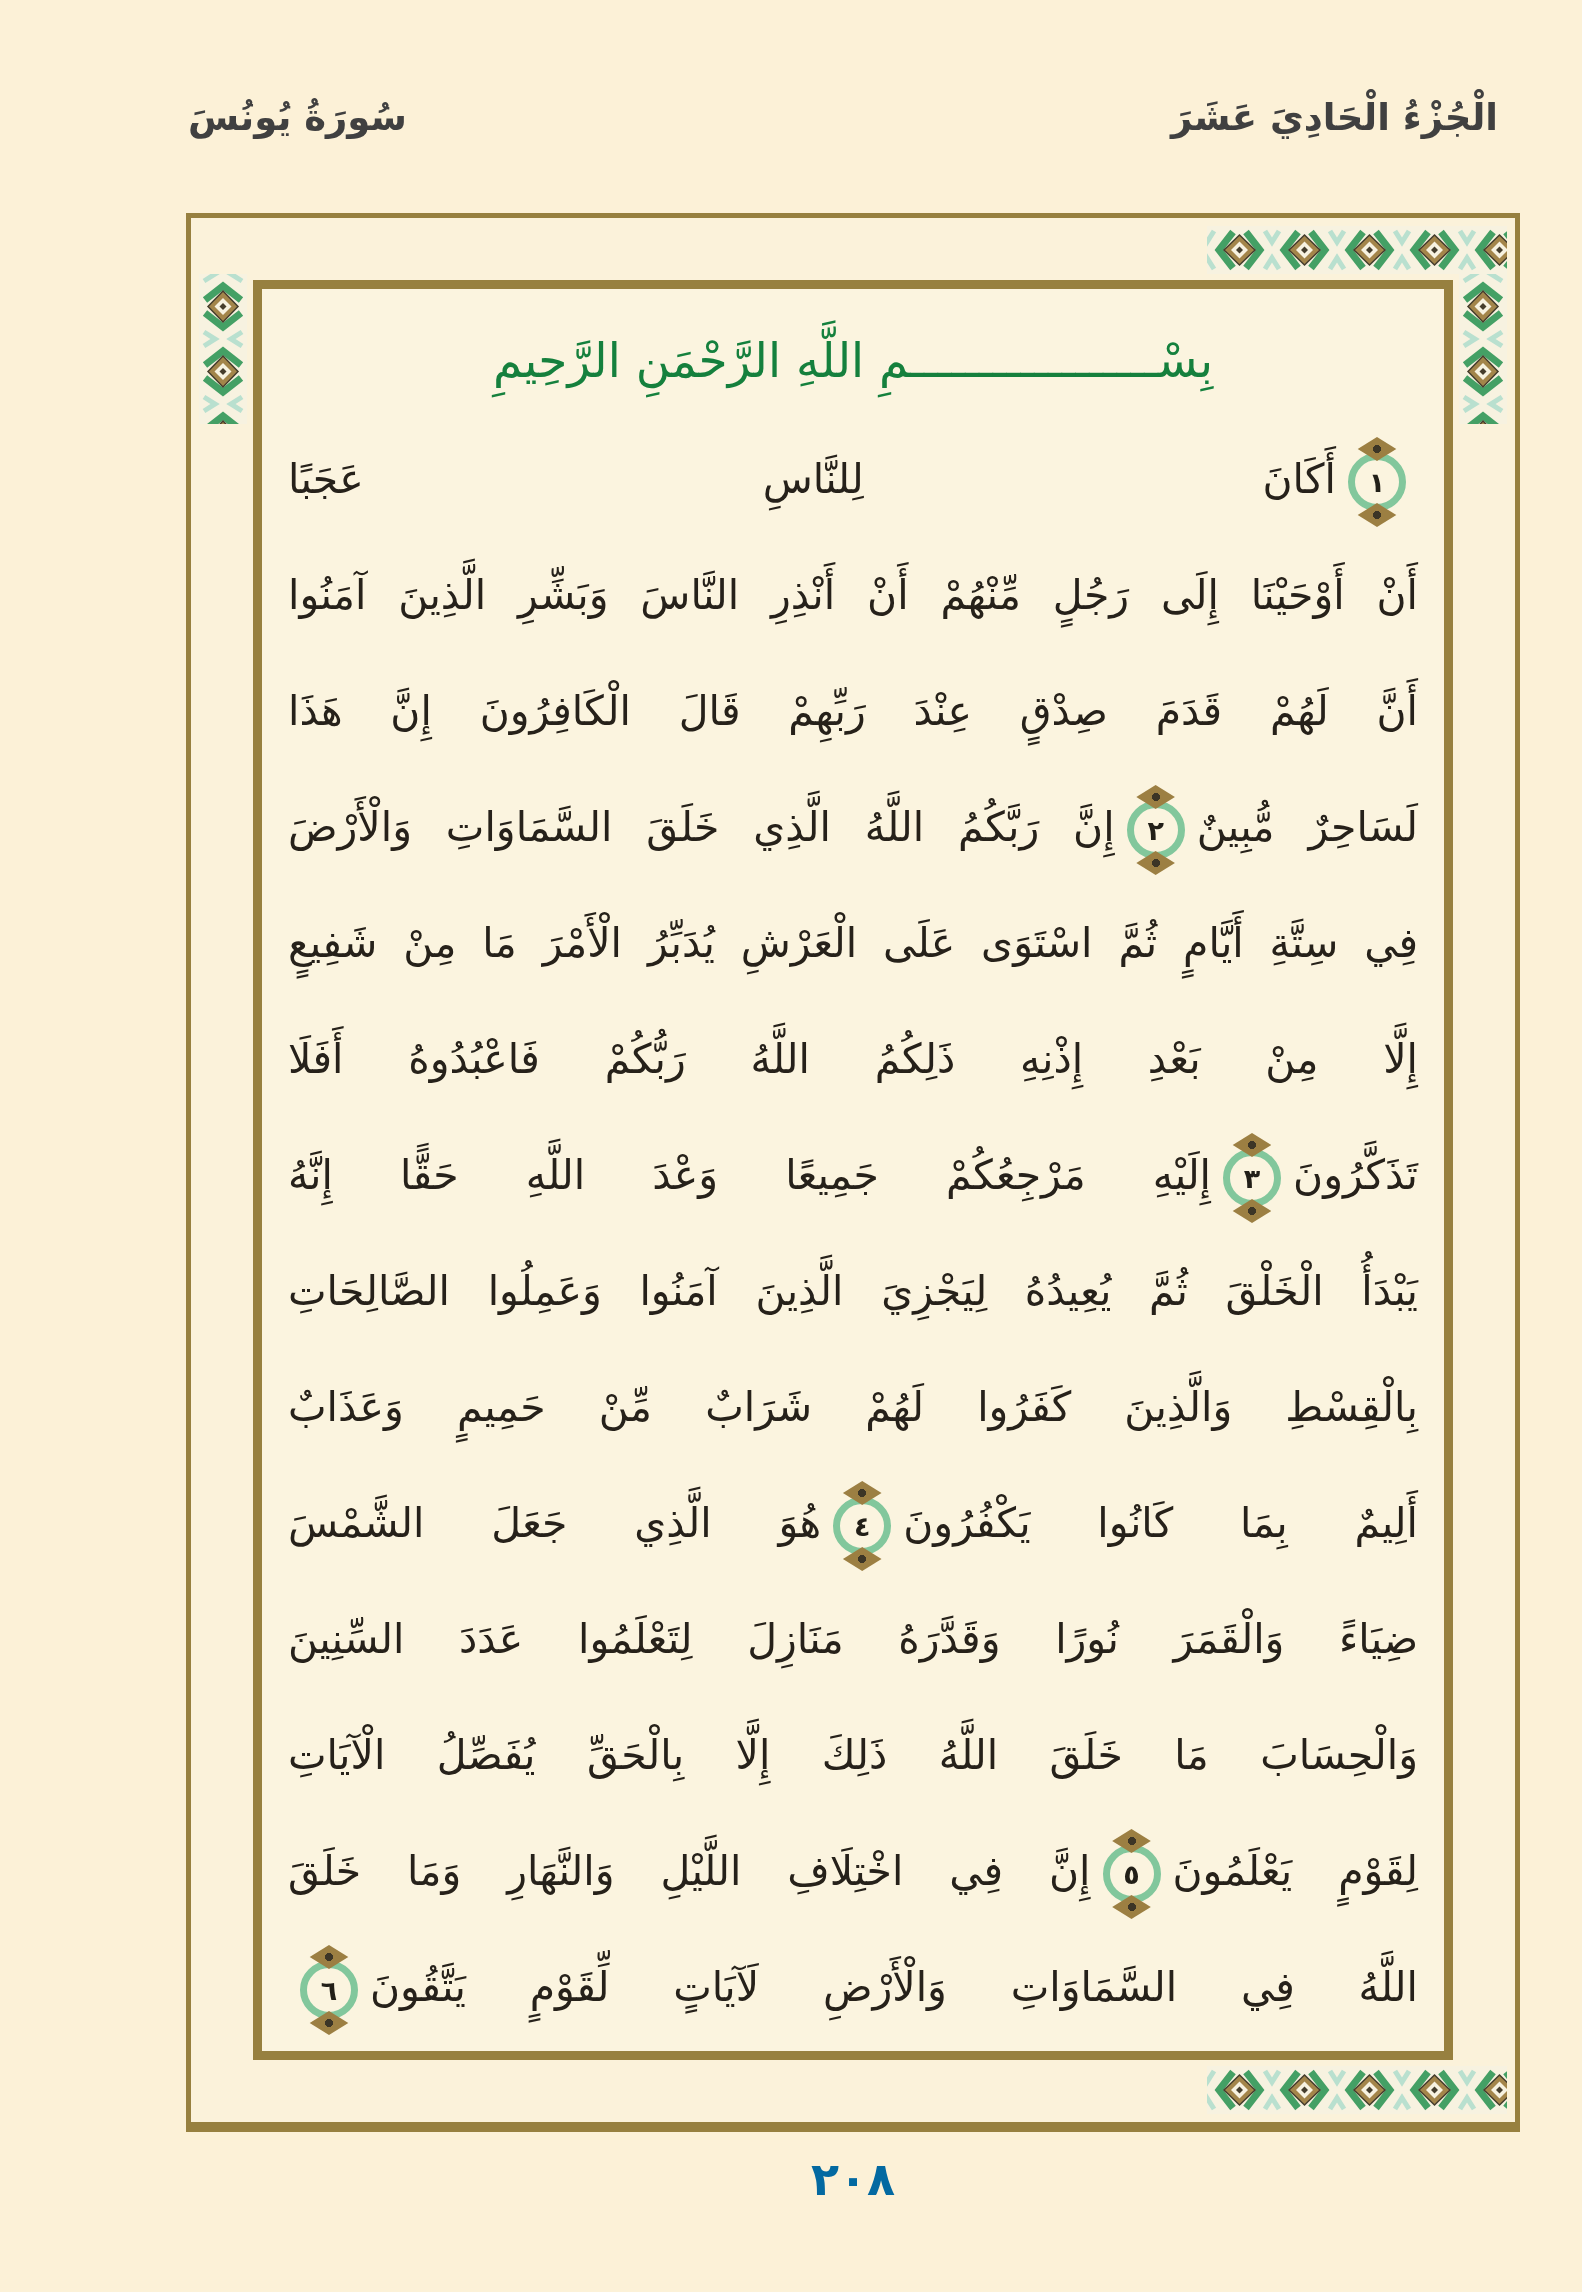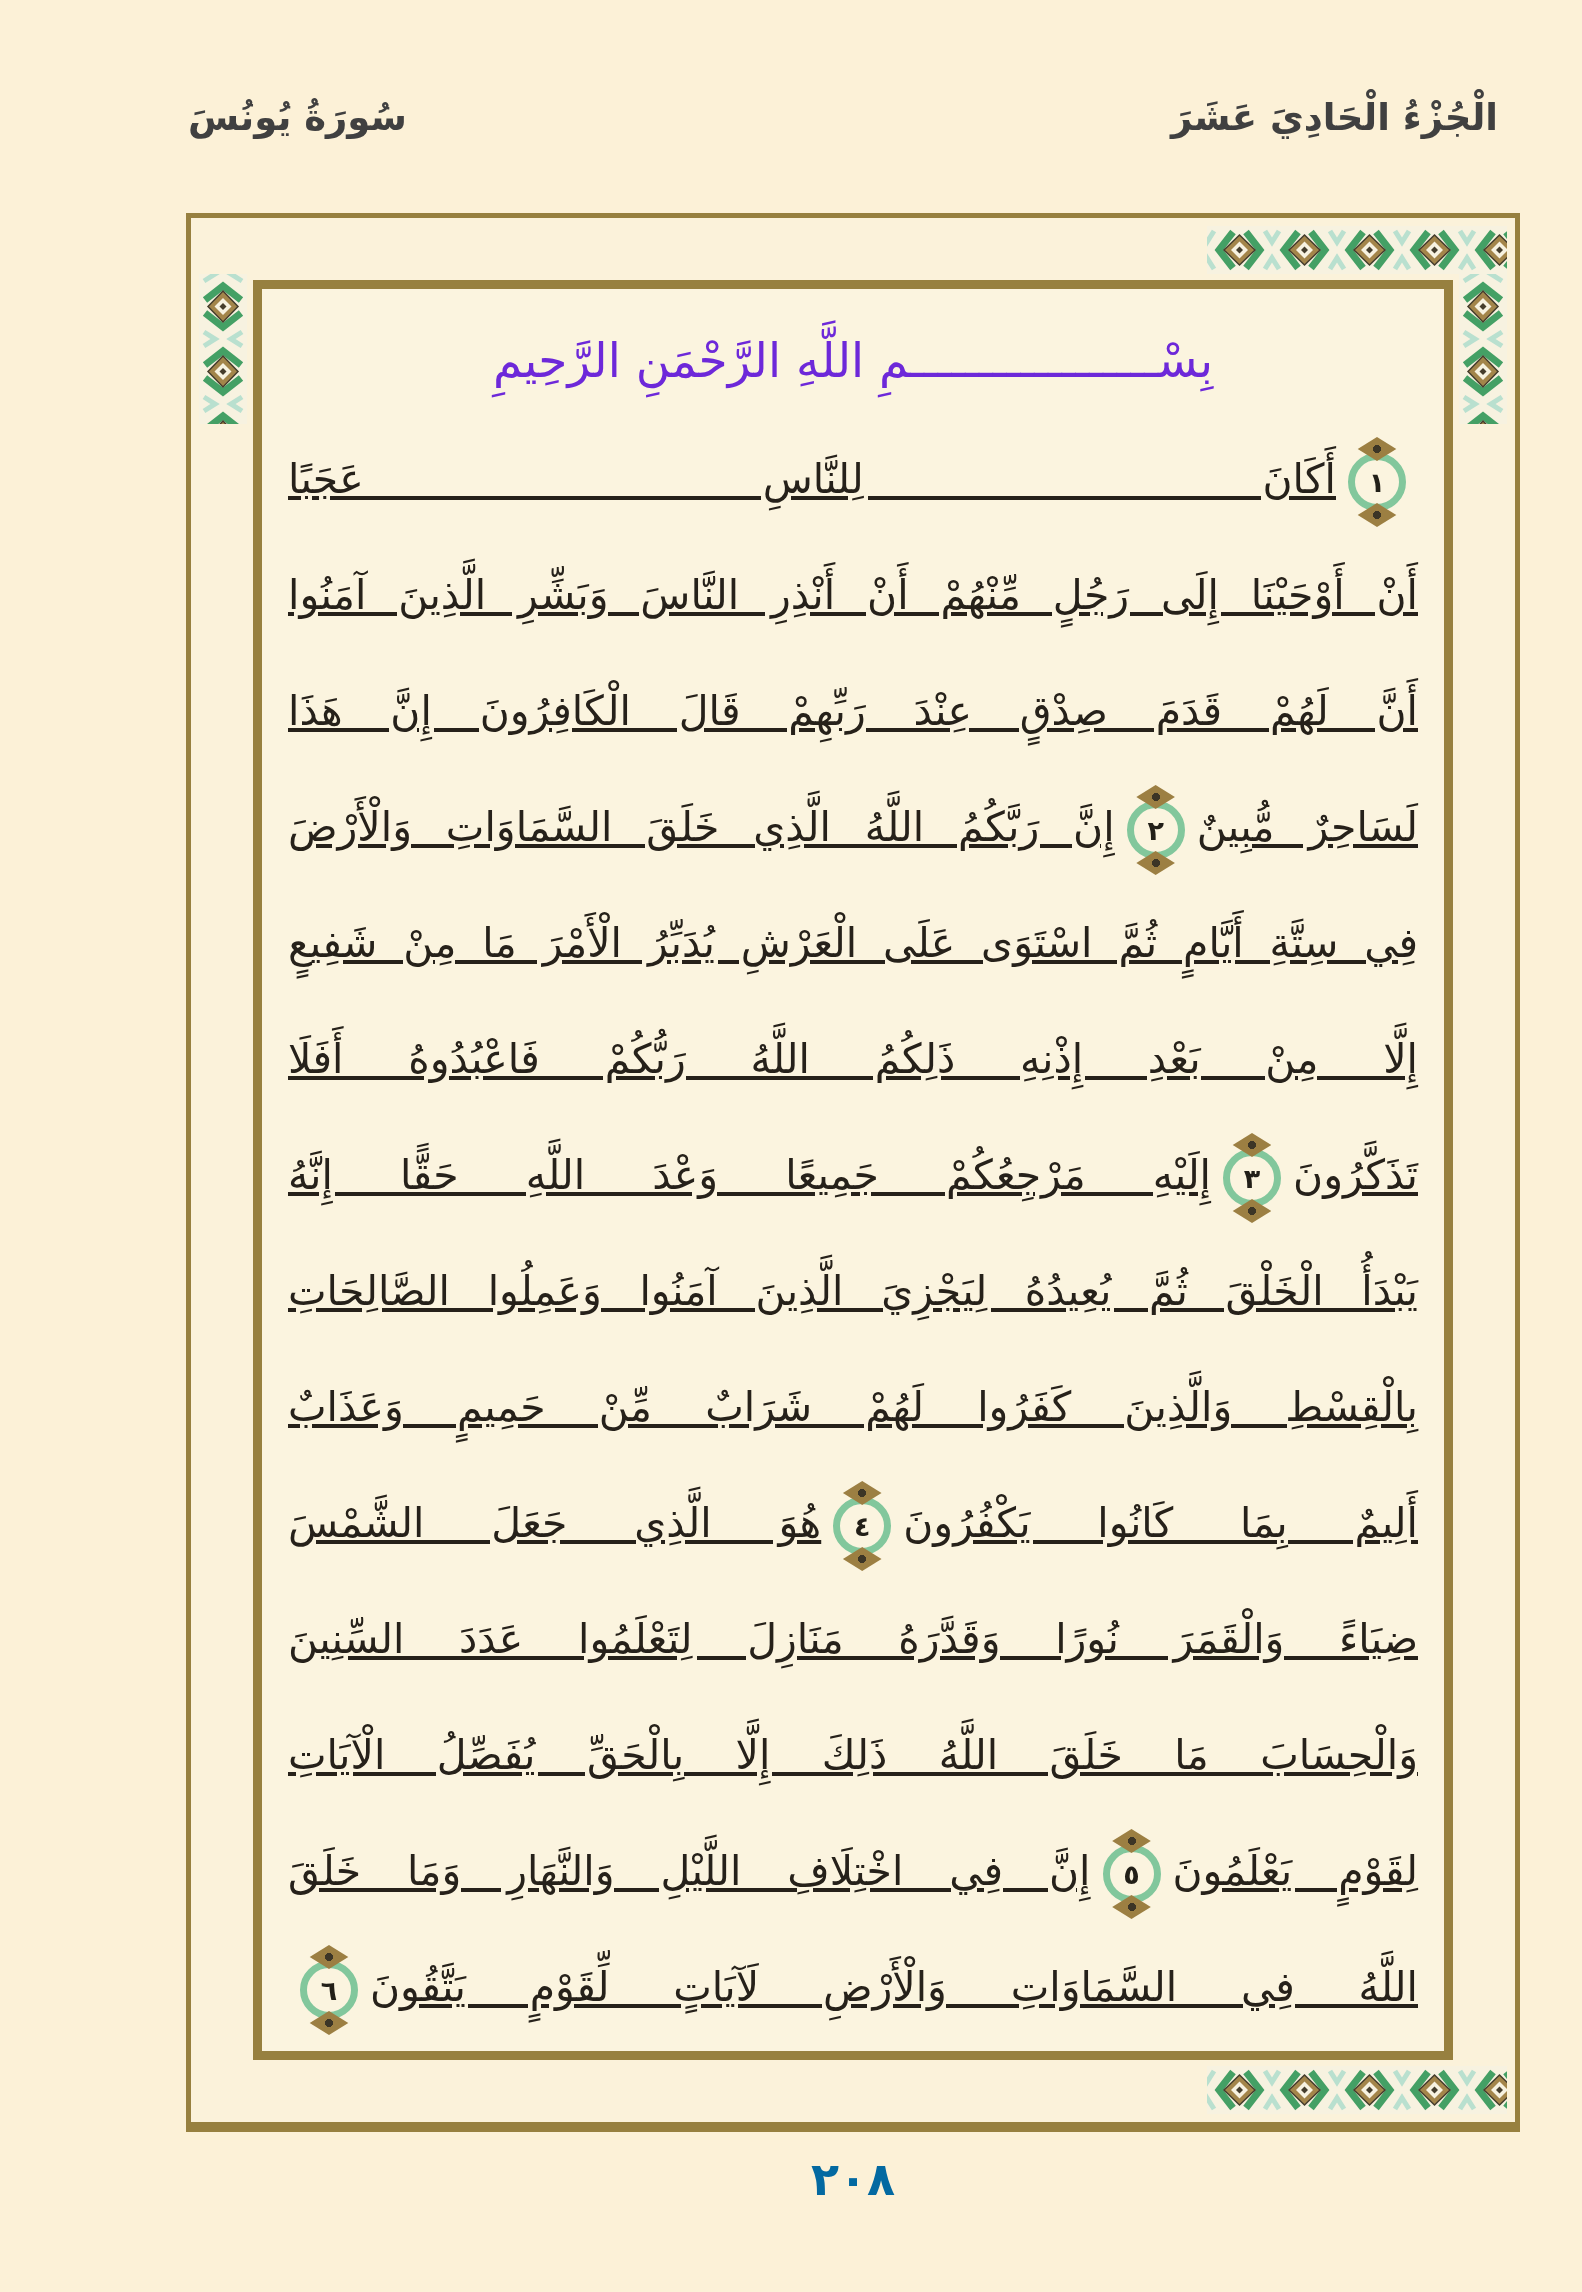--- a/index.html
+++ b/index.html
@@ -49,32 +49,32 @@
   
   .textarea{
     position:absolute;inset:0;
     padding:10px 26px 14px 26px;
     display:flex;flex-direction:column;
     direction:rtl;
   }
   .basmala{
     flex:0 0 122px;
     display:flex;align-items:center;justify-content:center;
-    font-size:47px;color:#6d28d9;
+    font-size:47px;color:#15803d;
     white-space:nowrap;
   }
   .qline{
     flex:1 1 auto;
     font-size:41px;color:#26211a;
     line-height:116px;
     text-align:justify;
     text-align-last:justify;
     white-space:nowrap;
   }
-  .seg{display:inline;text-decoration:underline;}
+  .seg{display:inline;}
 
   
   .marker{
     display:inline-flex;align-items:center;justify-content:center;
     width:44px;height:44px;
     margin:0 12px;
     border:7px solid #82c79c;
     border-radius:50%;
     position:relative;
     vertical-align:middle;

